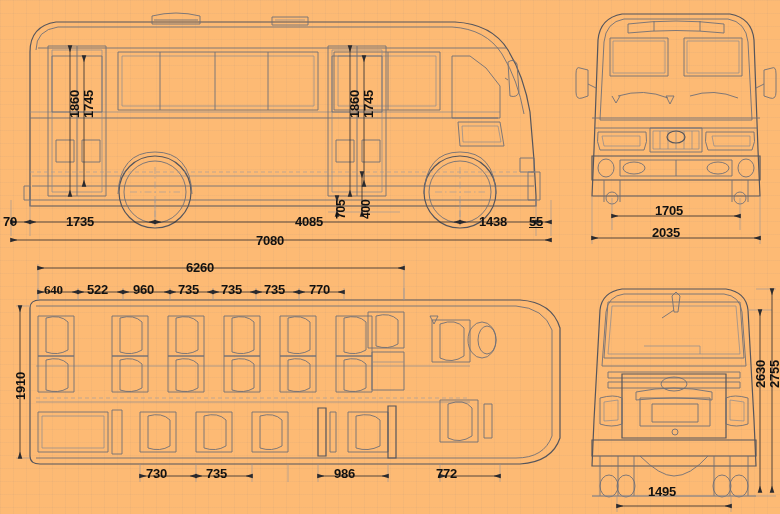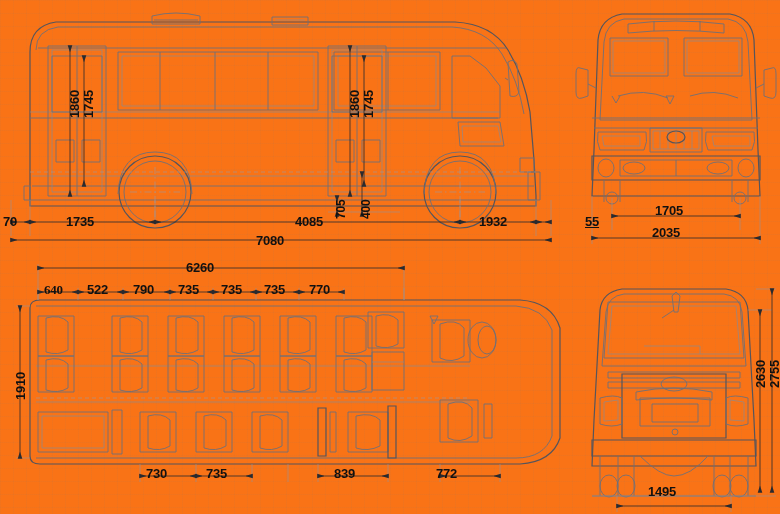--- a/index.html
+++ b/index.html
@@ -4,21 +4,21 @@
 <style>
   html, body {
     margin: 0;
     padding: 0;
     background: #ffffff;
   }
   #sheet {
     position: relative;
     width: 780px;
     height: 514px;
-    background: #f97316;
+    background: #fdba74;
     font-family: "Liberation Sans", sans-serif;
     overflow: hidden;
   }
   #sheet .grid-bg {
     position: absolute;
     inset: 0;
     background-image:
       linear-gradient(to right, rgba(120,120,130,0.055) 1px, transparent 1px),
       linear-gradient(to bottom, rgba(120,120,130,0.055) 1px, transparent 1px);
     background-size: 13px 13px;
@@ -389,44 +389,44 @@
 
       <path class="ext" d="M617,496 L617,512"></path>
       <path class="ext" d="M731,496 L731,512"></path>
       <path class="dim" d="M617,506 L731,506" marker-start="url(#arR)" marker-end="url(#ar)"></path>
     </g>
   </svg>
 
   <div class="dim-label" style="left:3px;  top:215px;">70</div>
   <div class="dim-label" style="left:66px; top:215px;">1735</div>
   <div class="dim-label" style="left:295px;top:215px;">4085</div>
-  <div class="dim-label" style="left:479px;top:215px;">1932</div>
-  <div class="dim-label" style="left:585px;top:215px;text-decoration:underline;">55</div>
+  <div class="dim-label" style="left:479px;top:215px;">1438</div>
+  <div class="dim-label" style="left:529px;top:215px;text-decoration:underline;">55</div>
   <div class="dim-label" style="left:256px;top:234px;">7080</div>
 
   <div class="dim-label vert" style="left:68px; top:118px;">1860</div>
   <div class="dim-label vert" style="left:82px; top:118px;">1745</div>
   <div class="dim-label vert" style="left:348px;top:118px;">1860</div>
   <div class="dim-label vert" style="left:362px;top:118px;">1745</div>
   <div class="dim-label vert small" style="left:335px;top:219px;">705</div>
   <div class="dim-label vert small" style="left:360px;top:219px;">400</div>
 
   <div class="dim-label" style="left:655px;top:204px;">1705</div>
   <div class="dim-label" style="left:652px;top:226px;">2035</div>
 
   <div class="dim-label" style="left:186px;top:261px;">6260</div>
   <div class="dim-label" style="left:44px; top:283px;font-family:Liberation Serif, serif;">640</div>
   <div class="dim-label" style="left:87px; top:283px;">522</div>
-  <div class="dim-label" style="left:133px;top:283px;">790</div>
+  <div class="dim-label" style="left:133px;top:283px;">960</div>
   <div class="dim-label" style="left:178px;top:283px;">735</div>
   <div class="dim-label" style="left:221px;top:283px;">735</div>
   <div class="dim-label" style="left:264px;top:283px;">735</div>
   <div class="dim-label" style="left:309px;top:283px;">770</div>
   <div class="dim-label vert" style="left:14px;top:400px;">1910</div>
   <div class="dim-label" style="left:146px;top:467px;">730</div>
   <div class="dim-label" style="left:206px;top:467px;">735</div>
-  <div class="dim-label" style="left:334px;top:467px;">839</div>
+  <div class="dim-label" style="left:334px;top:467px;">986</div>
   <div class="dim-label" style="left:436px;top:467px;">772</div>
 
   <div class="dim-label vert" style="left:754px;top:388px;">2630</div>
   <div class="dim-label vert" style="left:768px;top:388px;">2755</div>
   <div class="dim-label" style="left:648px;top:485px;">1495</div>
 </div>
 
 </body></html>

